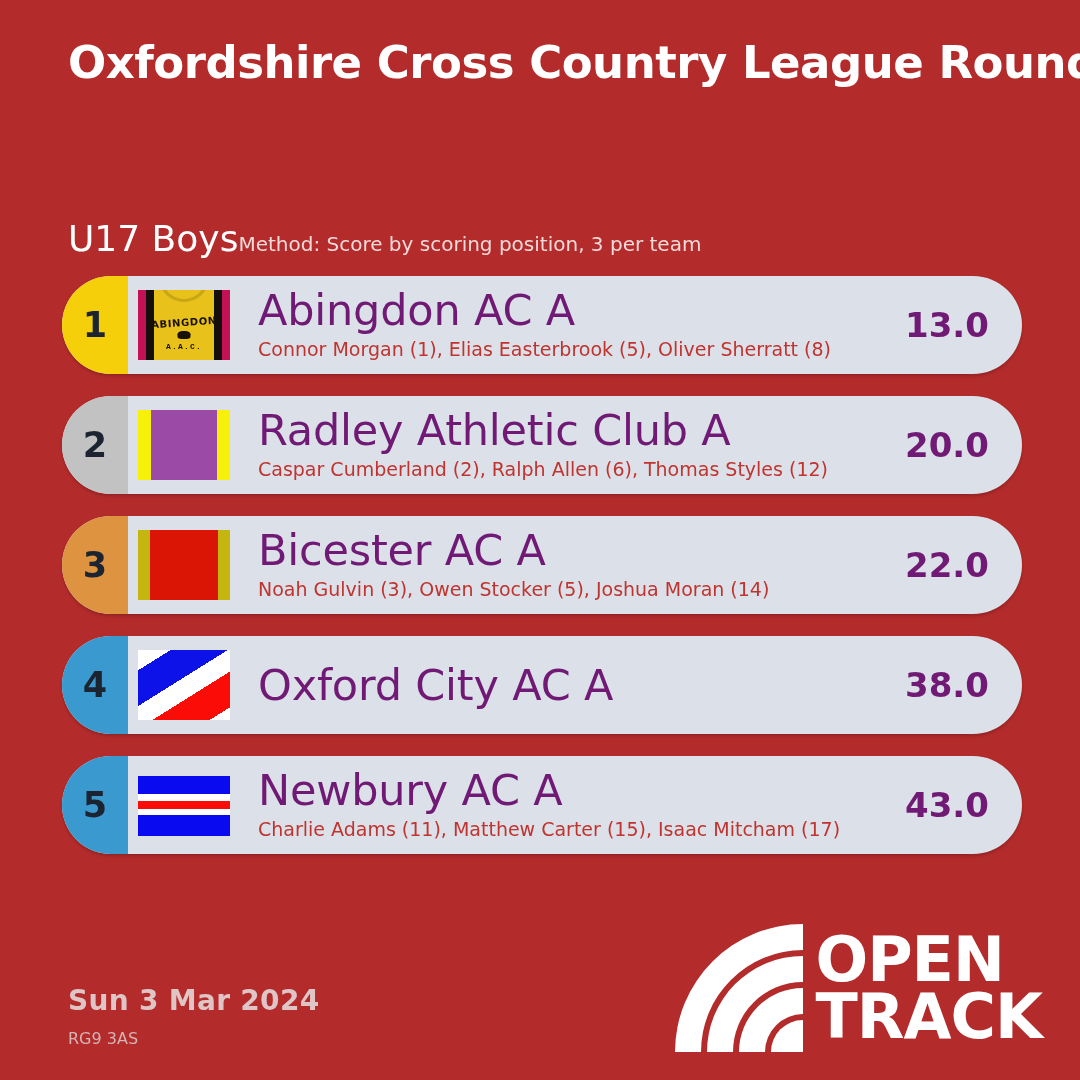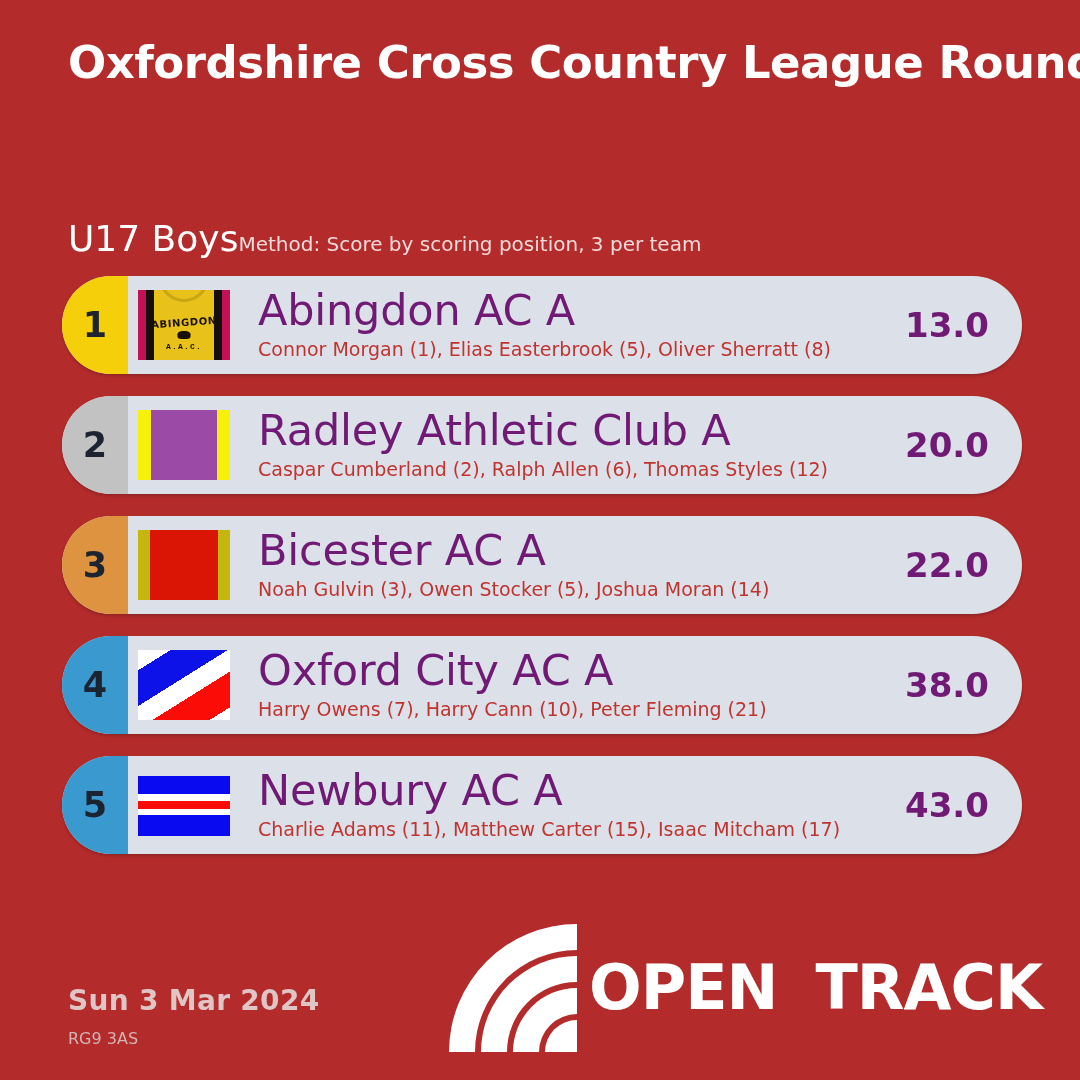--- a/index.html
+++ b/index.html
@@ -253,23 +253,22 @@
     bottom: 28px;
     display: flex;
     align-items: center;
     gap: 12px;
   }
 
   .logo-mark { width: 128px; height: 128px; display: block; }
 
   .logo-wordmark {
     display: flex;
-    flex-direction: row;
+    flex-direction: column;
     line-height: 0.92;
-    gap: 38px;
   }
 
   .logo-word {
     color: #FFFFFF;
     font-size: 62px;
     font-weight: bold;
     letter-spacing: -1px;
     font-family: "DejaVu Sans", "Liberation Sans", sans-serif;
   }
 </style>
@@ -326,21 +325,20 @@
     <div class="score-cell">22.0</div>
   </div>
 
   <div class="result-row">
     <div class="rank-badge" style="background:#3A9AD0">4</div>
     <div class="vest-cell">
       <div class="vest vest-oxfordcity"></div>
     </div>
     <div class="team-cell">
       <div class="team-name">Oxford City AC A</div>
-      <div class="team-athletes">Harry Owens (7), Harry Cann (10), Peter Fleming (21)</div>
     </div>
     <div class="score-cell">38.0</div>
   </div>
 
   <div class="result-row">
     <div class="rank-badge" style="background:#3A9AD0">5</div>
     <div class="vest-cell">
       <div class="vest vest-newbury"></div>
     </div>
     <div class="team-cell">

